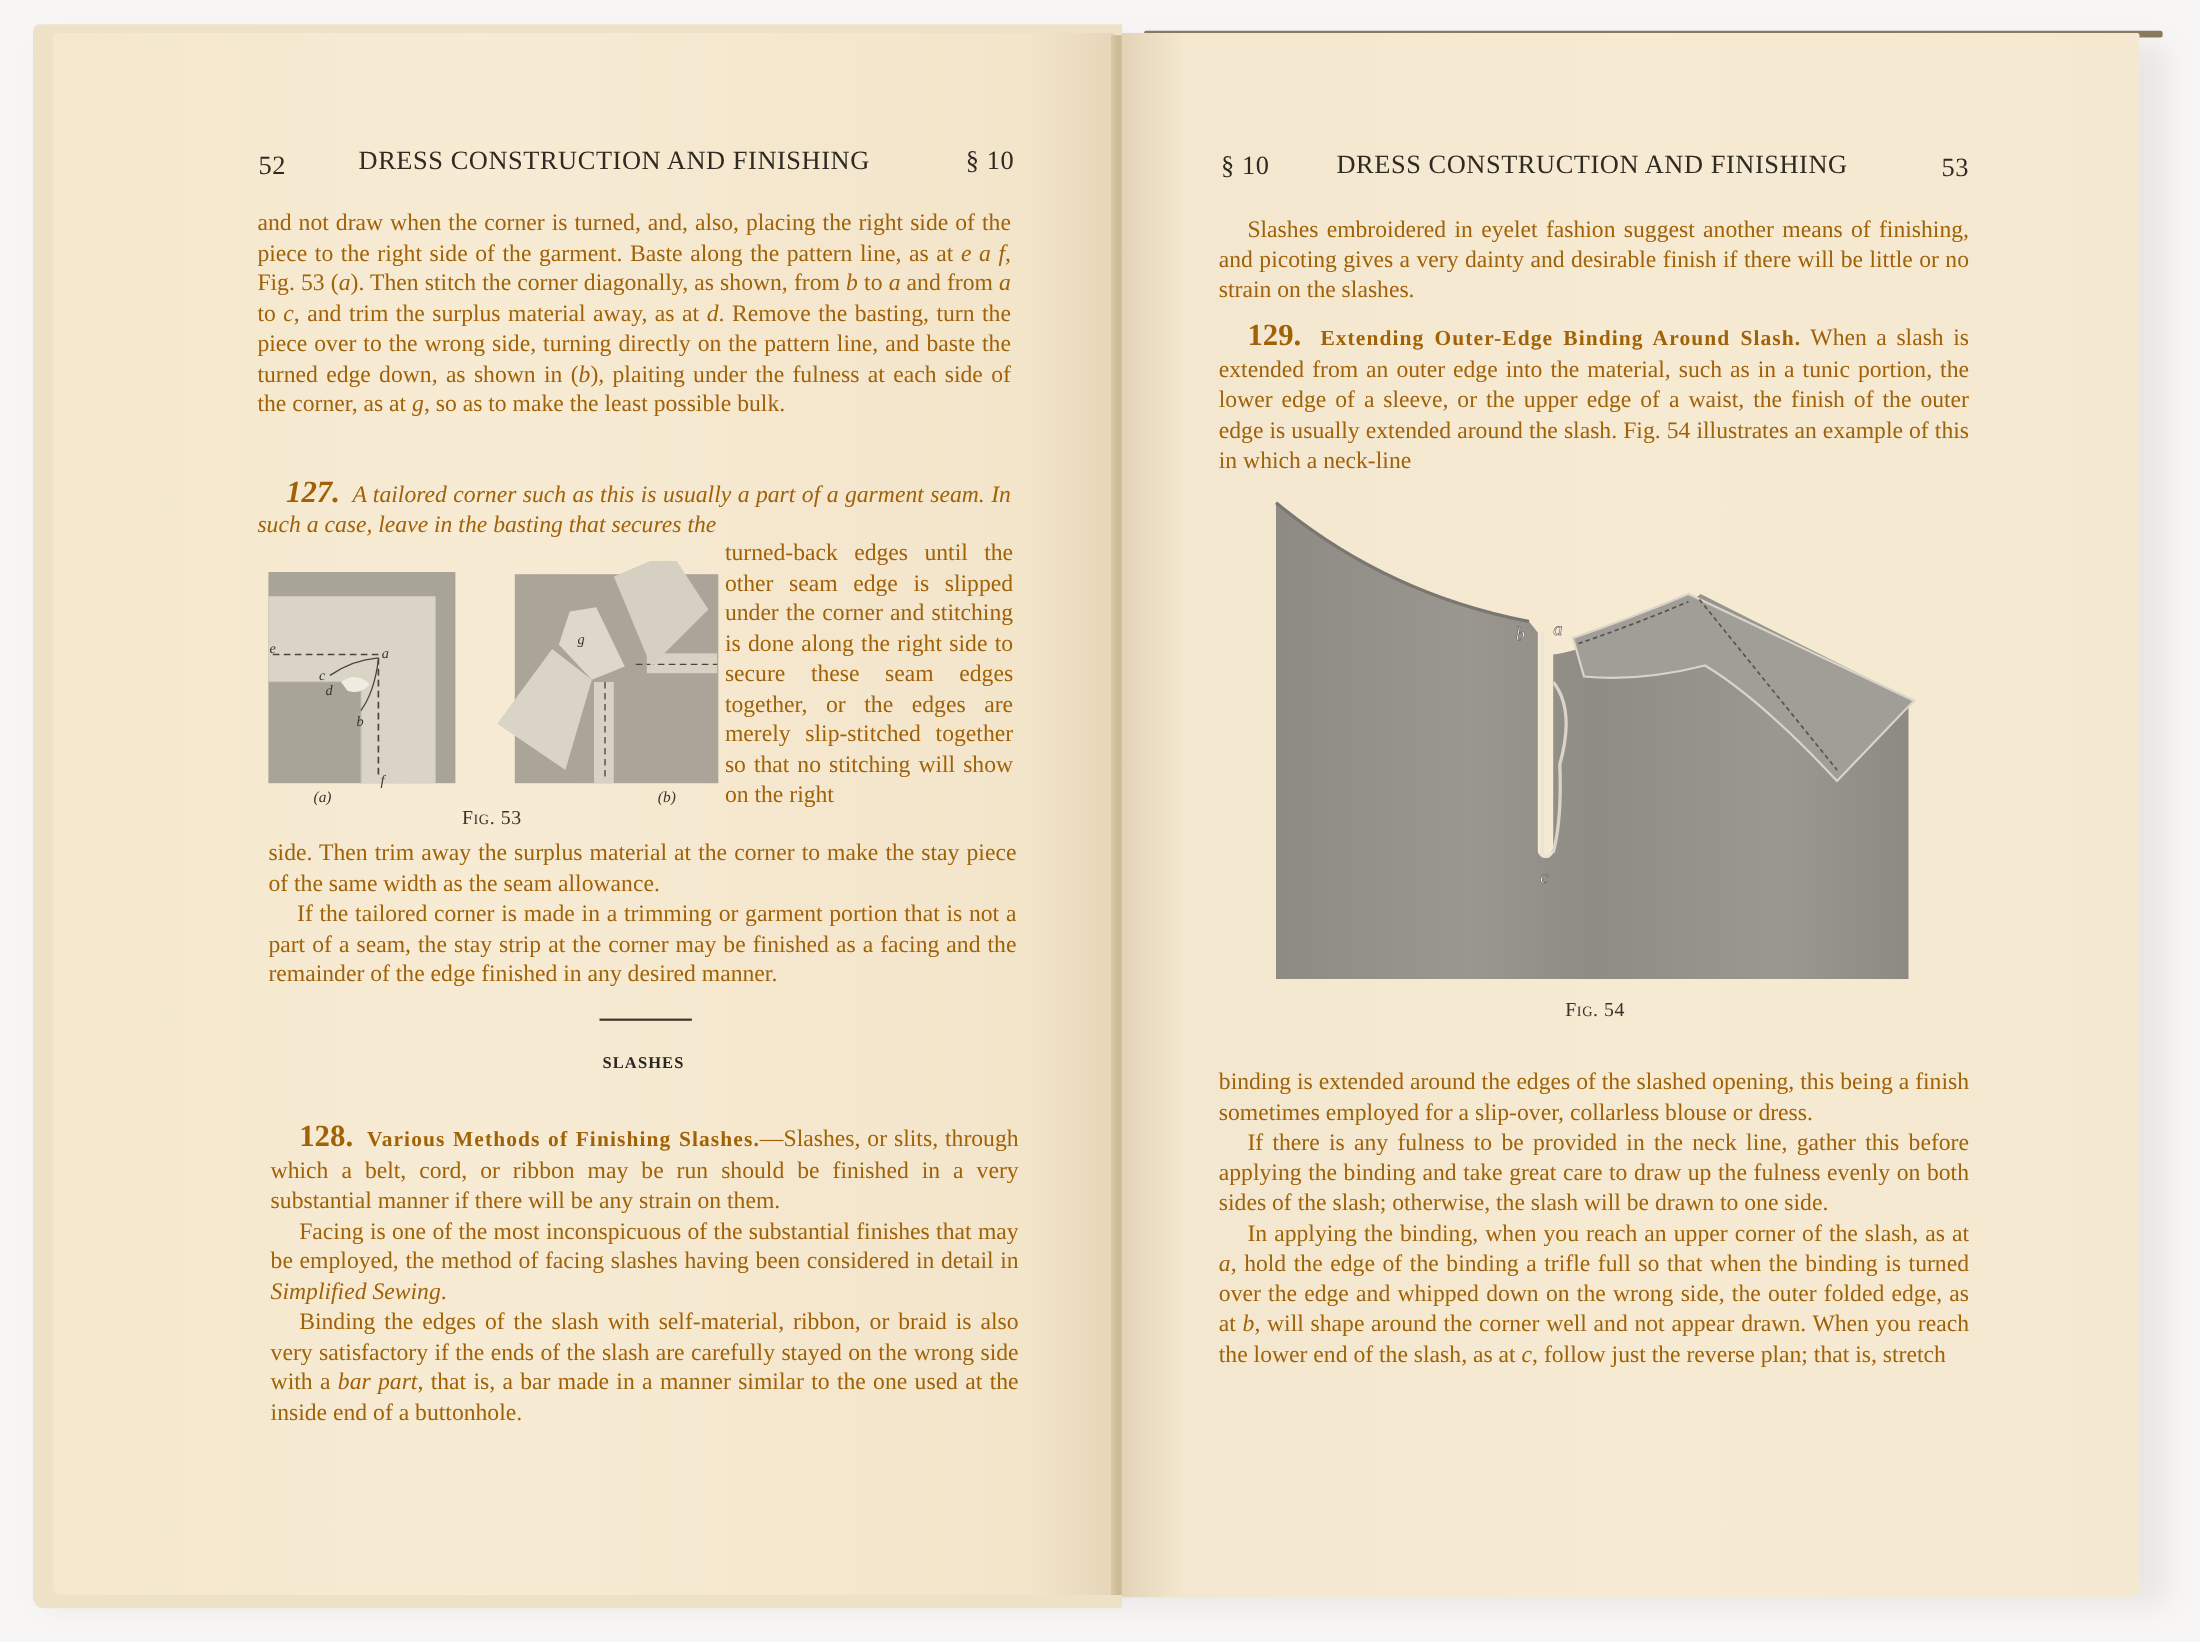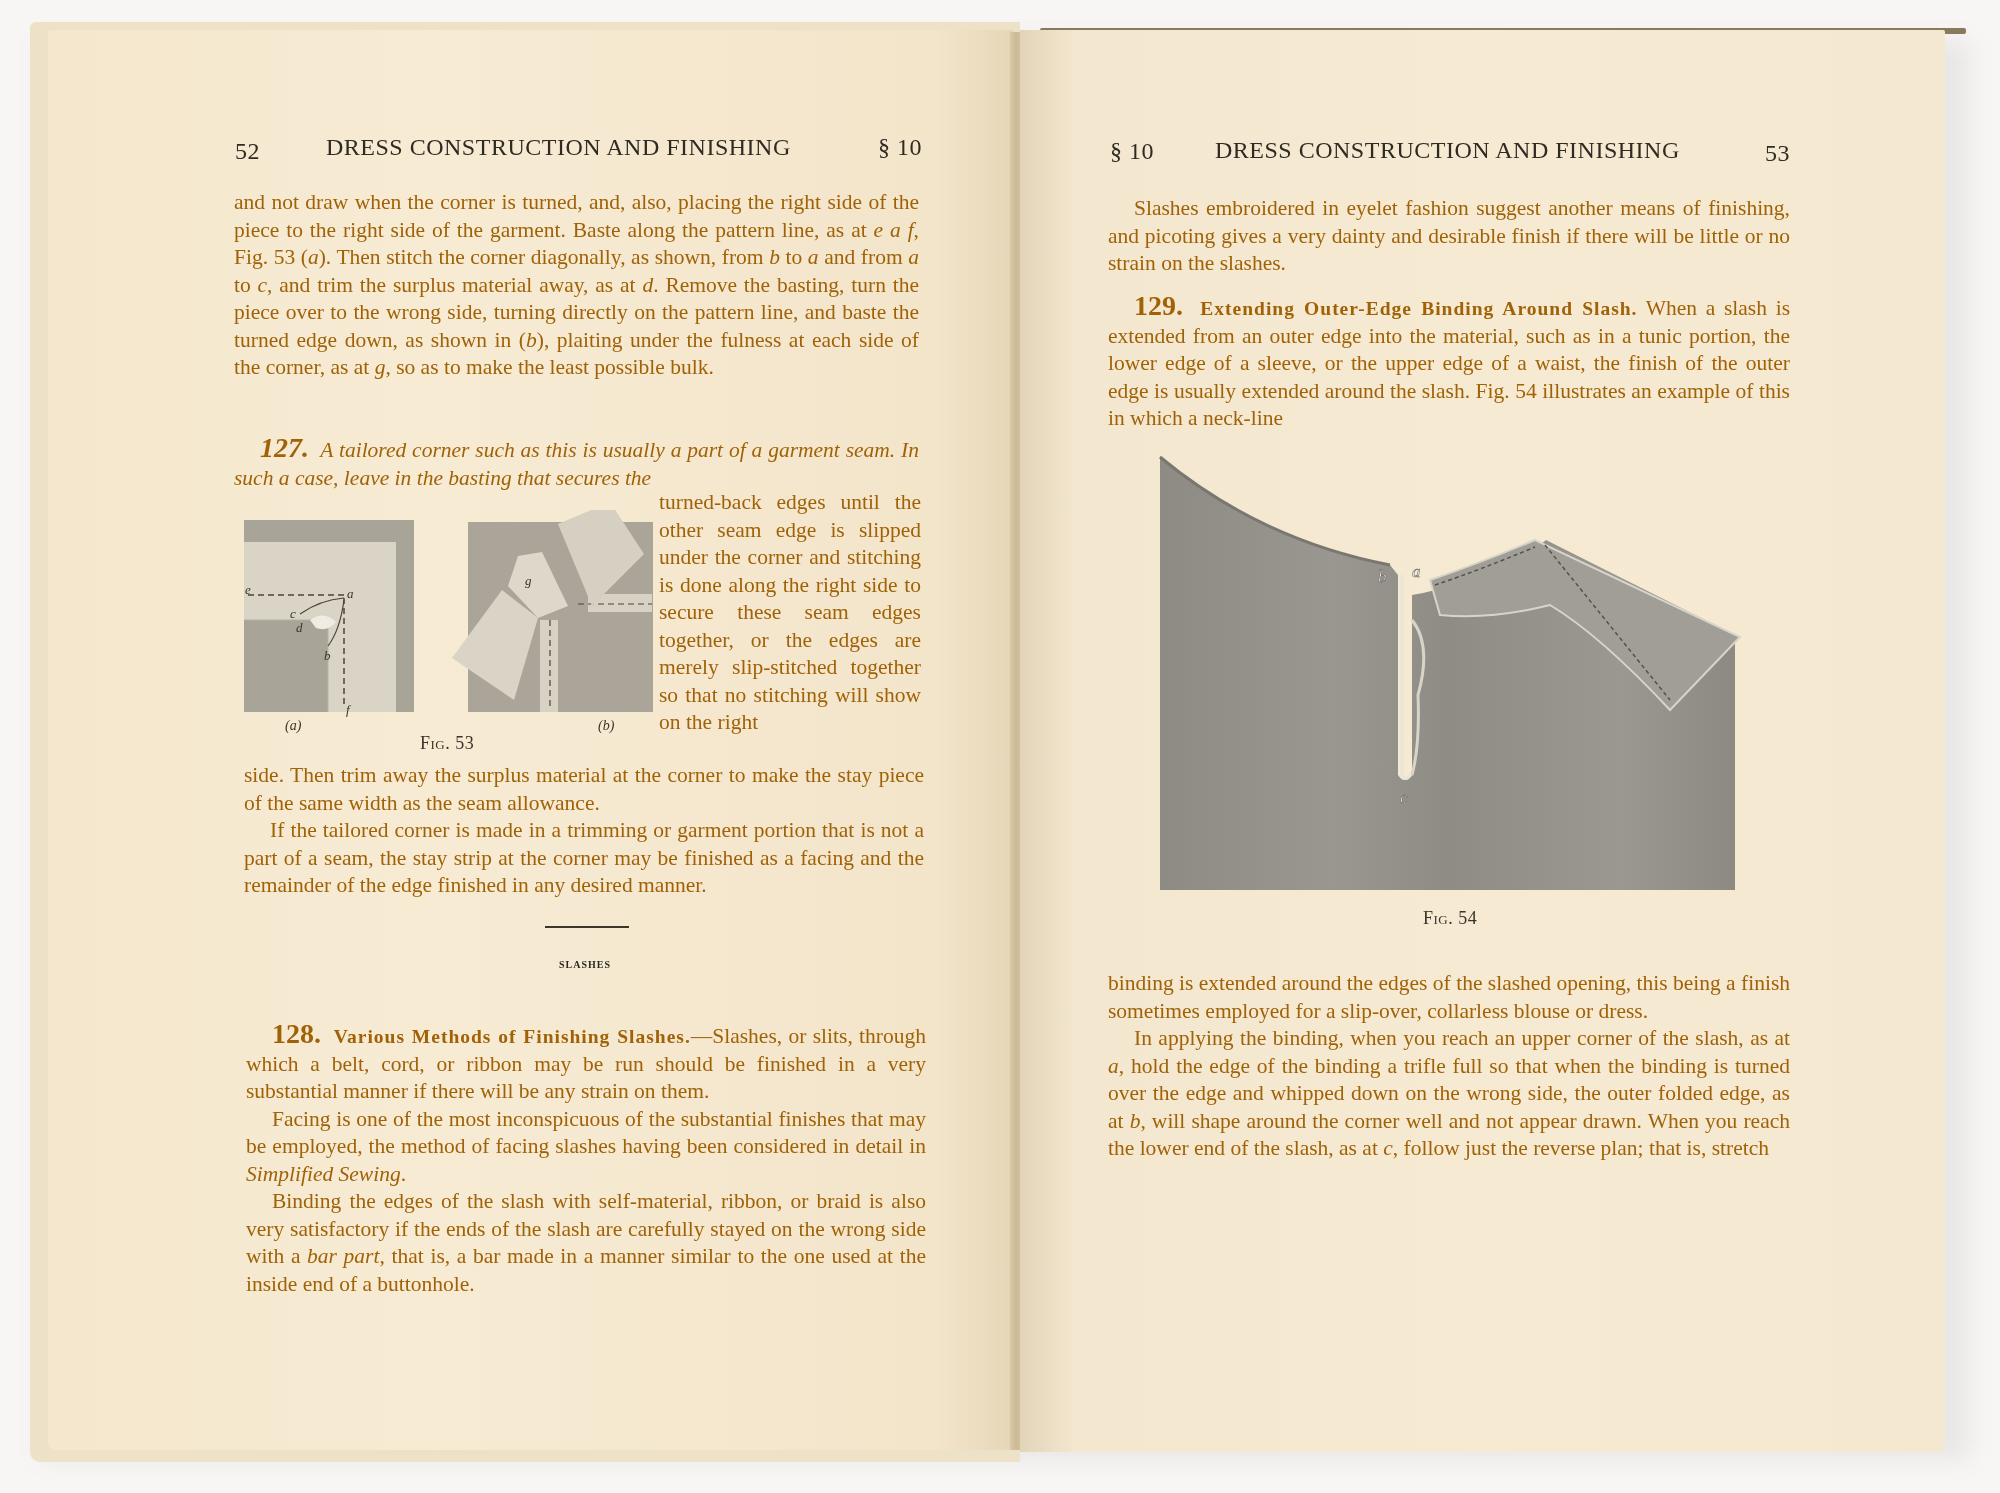--- a/index.html
+++ b/index.html
@@ -44,21 +44,21 @@
   }
   .text-block {
     position:absolute; font-family:"Liberation Serif", serif;
     font-size:21.5px; line-height:27.5px; text-align:justify; color:#a16207;
   }
   .text-block p { margin:0; }
   .indent { text-indent:26px; }
   .para-num { font-weight:bold; font-size:28px; }
   .para-title { font-weight:bold; letter-spacing:1px; font-size:19.5px; }
   .section-head {
-    text-align:center; font-weight:bold; font-size:10px; letter-spacing:1px;
+    text-align:center; font-weight:bold; font-size:15px; letter-spacing:1px;
     font-family:"Liberation Serif", serif;
   }
   .fig-caption {
     position:absolute; font-family:"Liberation Serif", serif; font-size:18px;
     color:#3a342a; letter-spacing:0.5px;
   }
   .fig-label { position:absolute; font-family:"Liberation Serif", serif; font-size:14px; font-style:italic; color:#3a342a; }
   .rule { position:absolute; height:2px; background:#3c362c; }
   svg text { font-family:"Liberation Serif", serif; font-style:italic; }
 </style>
@@ -167,14 +167,15 @@
   <path d="M252 130 L252 330 Q256 338 262 328" fill="none" stroke="#e8e4d8" stroke-width="3"></path>
   <path d="M262 175 Q282 200 268 250 Q270 300 262 330" fill="none" stroke="#d8d4c8" stroke-width="3"></path>
   <text x="228" y="137" font-size="17" fill="#f0ece0" stroke="#444" stroke-width="0.4">b</text>
   <text x="262" y="132" font-size="17" fill="#f0ece0" stroke="#444" stroke-width="0.4">a</text>
   <text x="250" y="358" font-size="17" fill="#f0ece0" stroke="#444" stroke-width="0.4">c</text>
 </svg>
 <div class="fig-caption" style="left:1423px; top:908px; font-variant:small-caps;">Fig. 54</div>
 
 <div class="text-block" style="left:1108px; top:970px; width:682px;">
   <p>binding is extended around the edges of the slashed opening, this being a finish sometimes employed for a slip-over, collarless blouse or dress.</p>
+  <p class="indent">If there is any fulness to be provided in the neck line, gather this before applying the binding and take great care to draw up the fulness evenly on both sides of the slash; otherwise, the slash will be drawn to one side.</p>
   <p class="indent" id="applying-para">In applying the binding, when you reach an upper corner of the slash, as at <em>a</em>, hold the edge of the binding a trifle full so that when the binding is turned over the edge and whipped down on the wrong side, the outer folded edge, as at <em>b</em>, will shape around the corner well and not appear drawn.  When you reach the lower end of the slash, as at <em>c</em>, follow just the reverse plan; that is, stretch</p>
 </div>
 
 </body></html>

